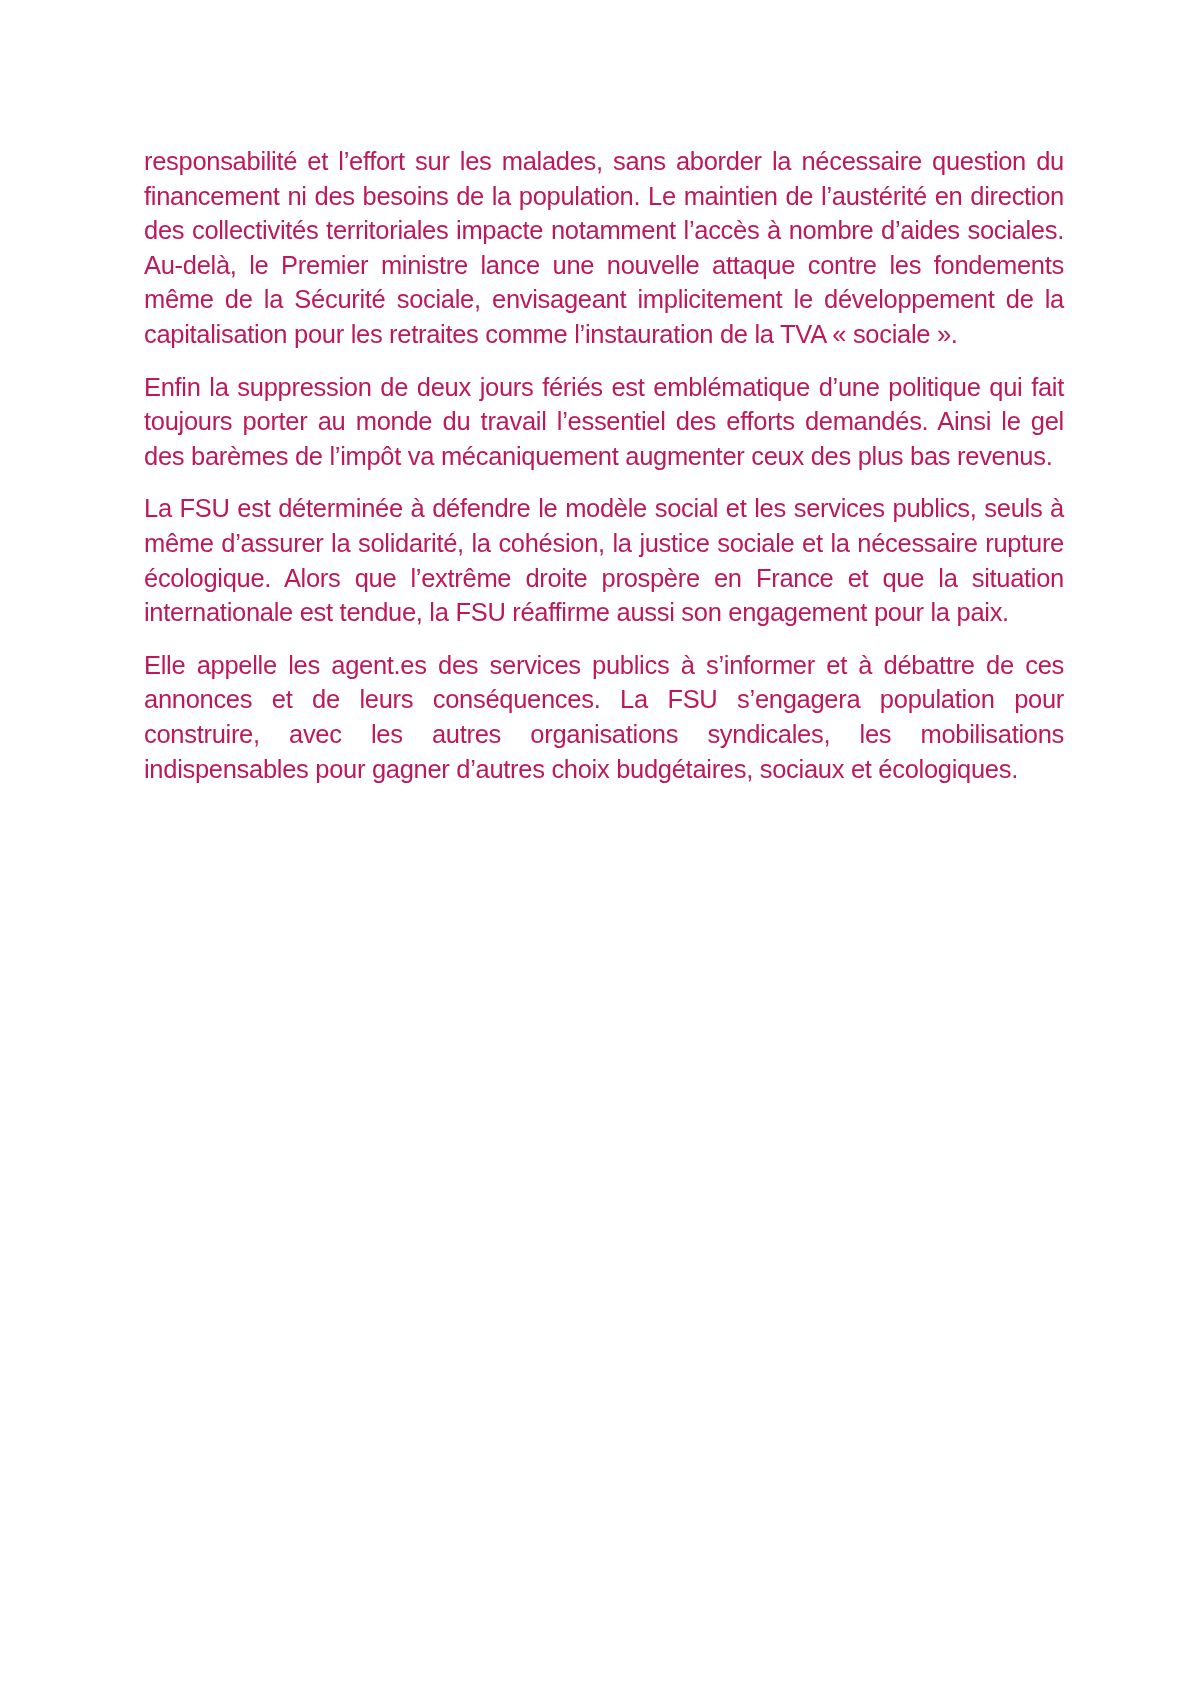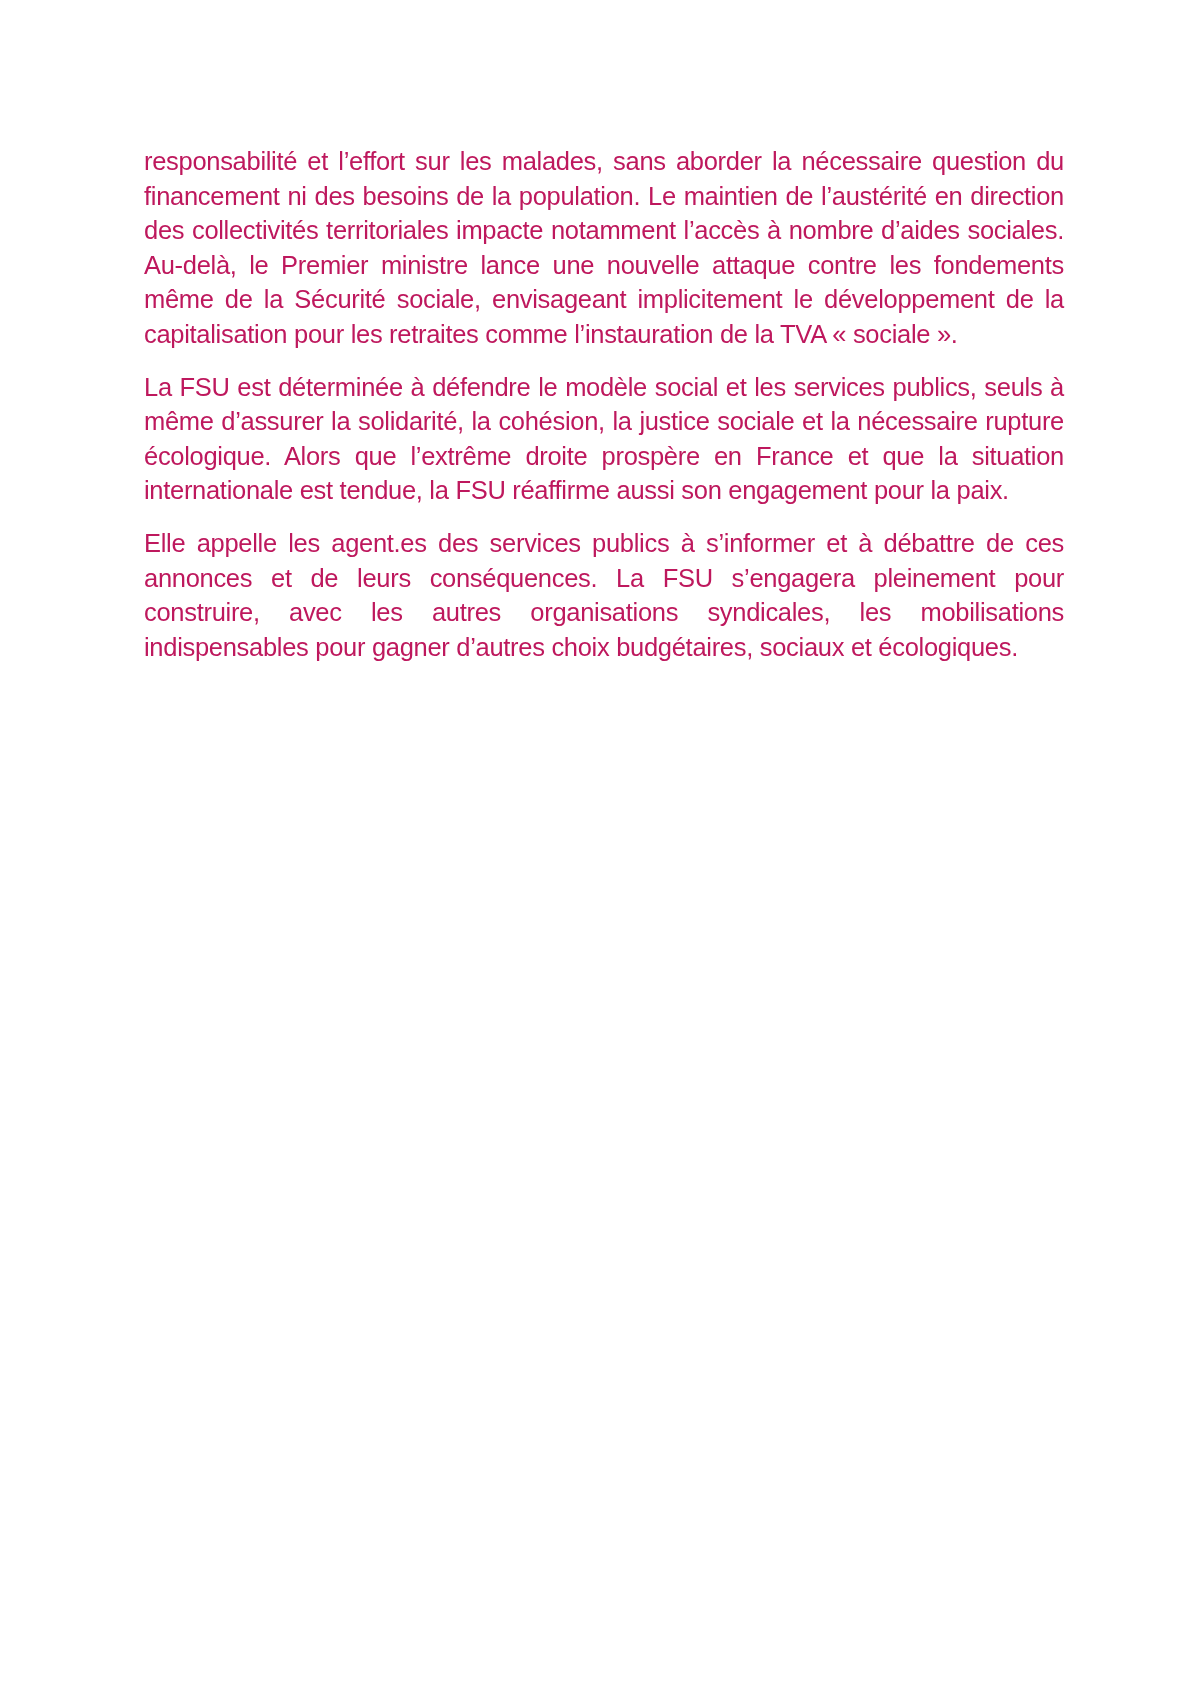--- a/index.html
+++ b/index.html
@@ -37,16 +37,17 @@
       text-align: justify;
       text-align-last: left;
     }
   </style>
 </head>
 <body>
 
 <div class="page">
   <div class="content">
     <p class="para">responsabilité et l’effort sur les malades, sans aborder la nécessaire question du financement ni des besoins de la population. Le maintien de l’austérité en direction des collectivités territoriales impacte notamment l’accès à nombre d’aides sociales. Au-delà, le Premier ministre lance une nouvelle attaque contre les fondements même de la Sécurité sociale, envisageant implicitement le développement de la capitalisation pour les retraites comme l’instauration de la TVA « sociale ».</p>
+    <p class="para">Enfin la suppression de deux jours fériés est emblématique d’une politique qui fait toujours porter au monde du travail l’essentiel des efforts demandés. Ainsi le gel des barèmes de l’impôt va mécaniquement augmenter ceux des plus bas revenus.</p>
     <p class="para">La FSU est déterminée à défendre le modèle social et les services publics, seuls à même d’assurer la solidarité, la cohésion, la justice sociale et la nécessaire rupture écologique. Alors que l’extrême droite prospère en France et que la situation internationale est tendue, la FSU réaffirme aussi son engagement pour la paix.</p>
-    <p class="para">Elle appelle les agent.es des services publics à s’informer et à débattre de ces annonces et de leurs conséquences. La FSU s’engagera pleinement pour construire, avec les autres organisations syndicales, les mobilisations indispensables pour gagner d’autres choix budgétaires, sociaux et écologiques.</p>
+    <p class="para">Elle appelle les agent.es des services publics à s’informer et à débattre de ces annonces et de leurs conséquences. La FSU s’engagera population pour construire, avec les autres organisations syndicales, les mobilisations indispensables pour gagner d’autres choix budgétaires, sociaux et écologiques.</p>
   </div>
 </div>
 
 </body></html>

